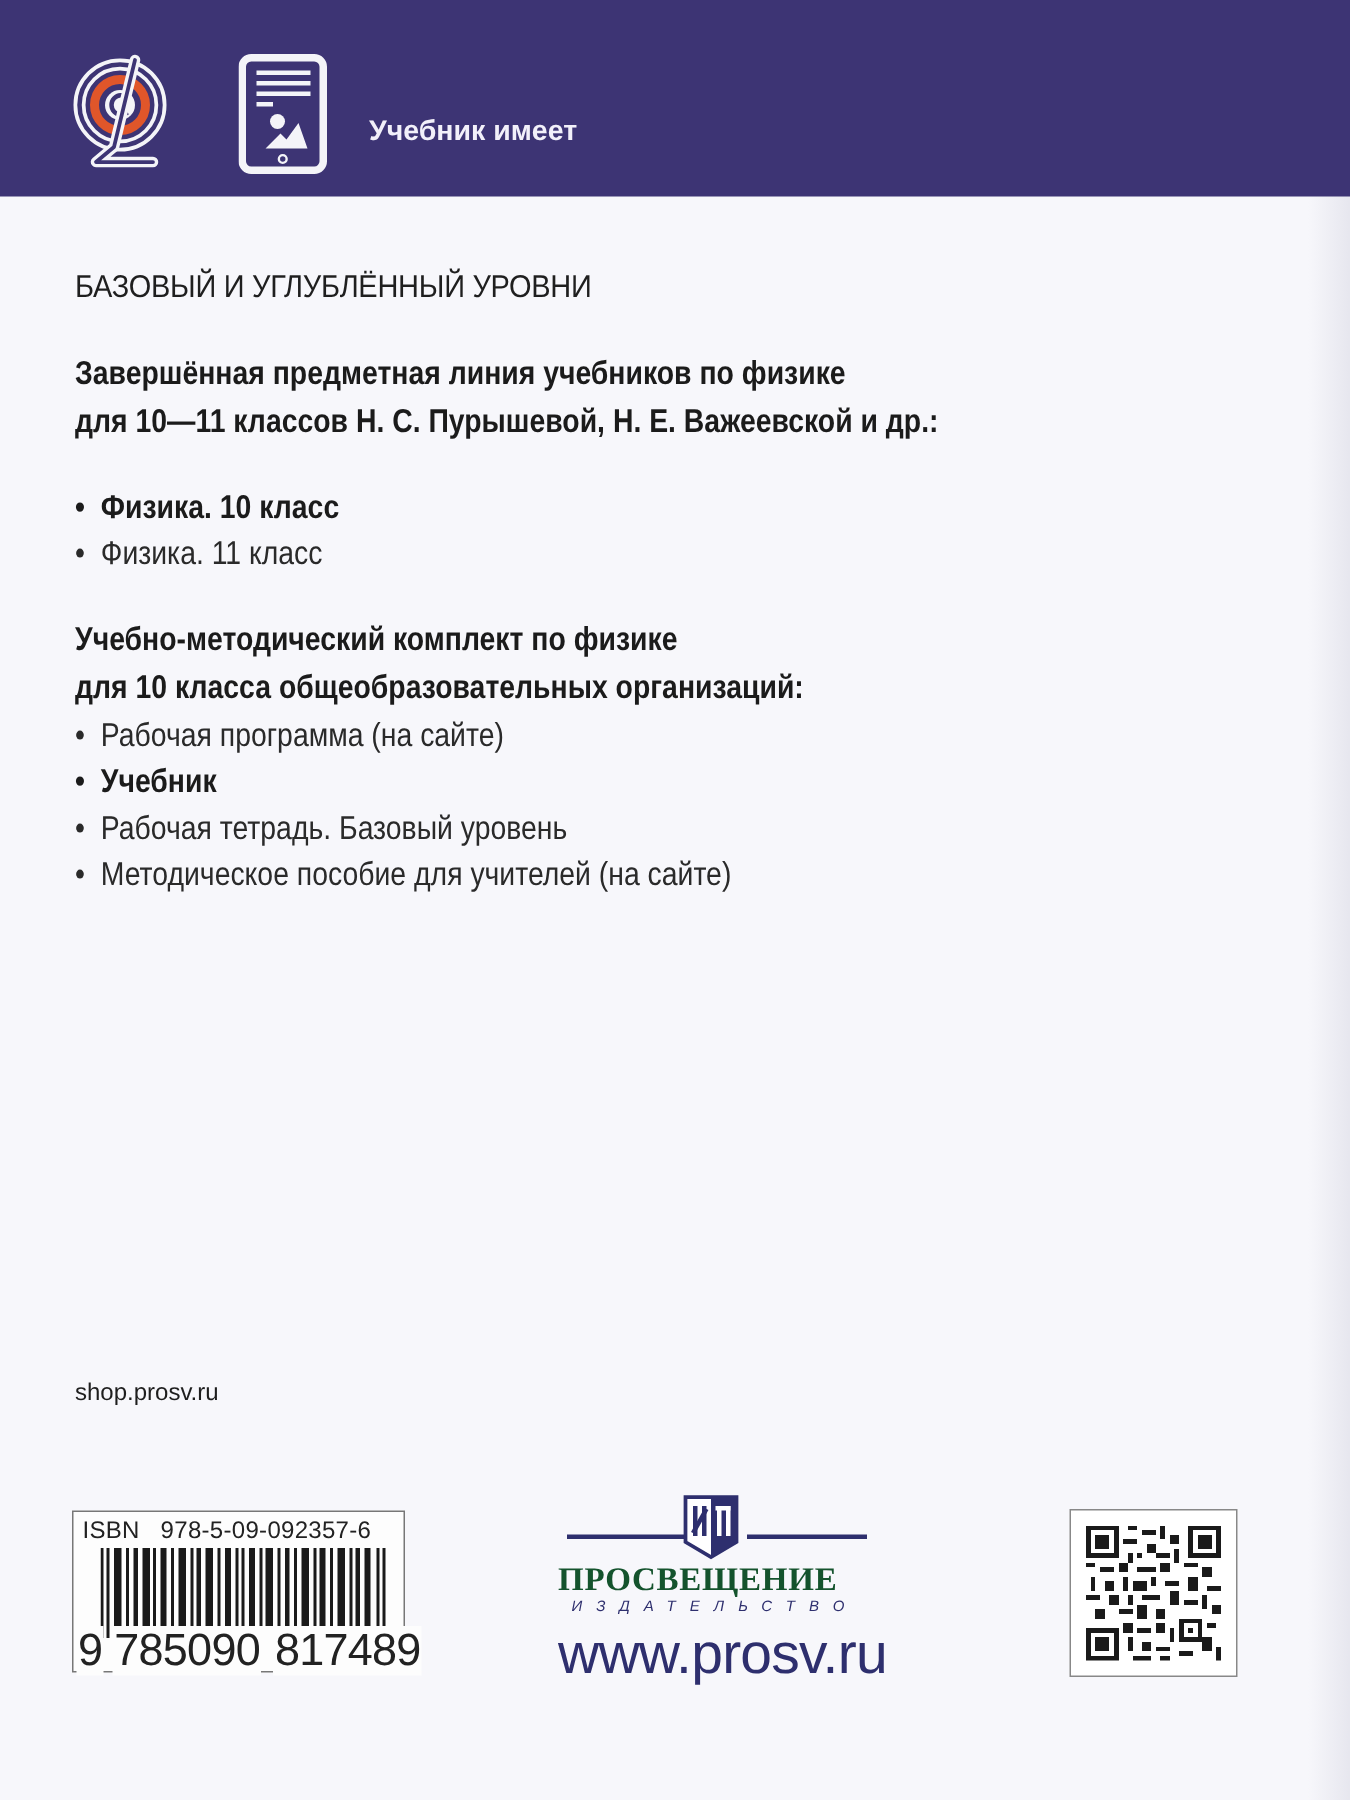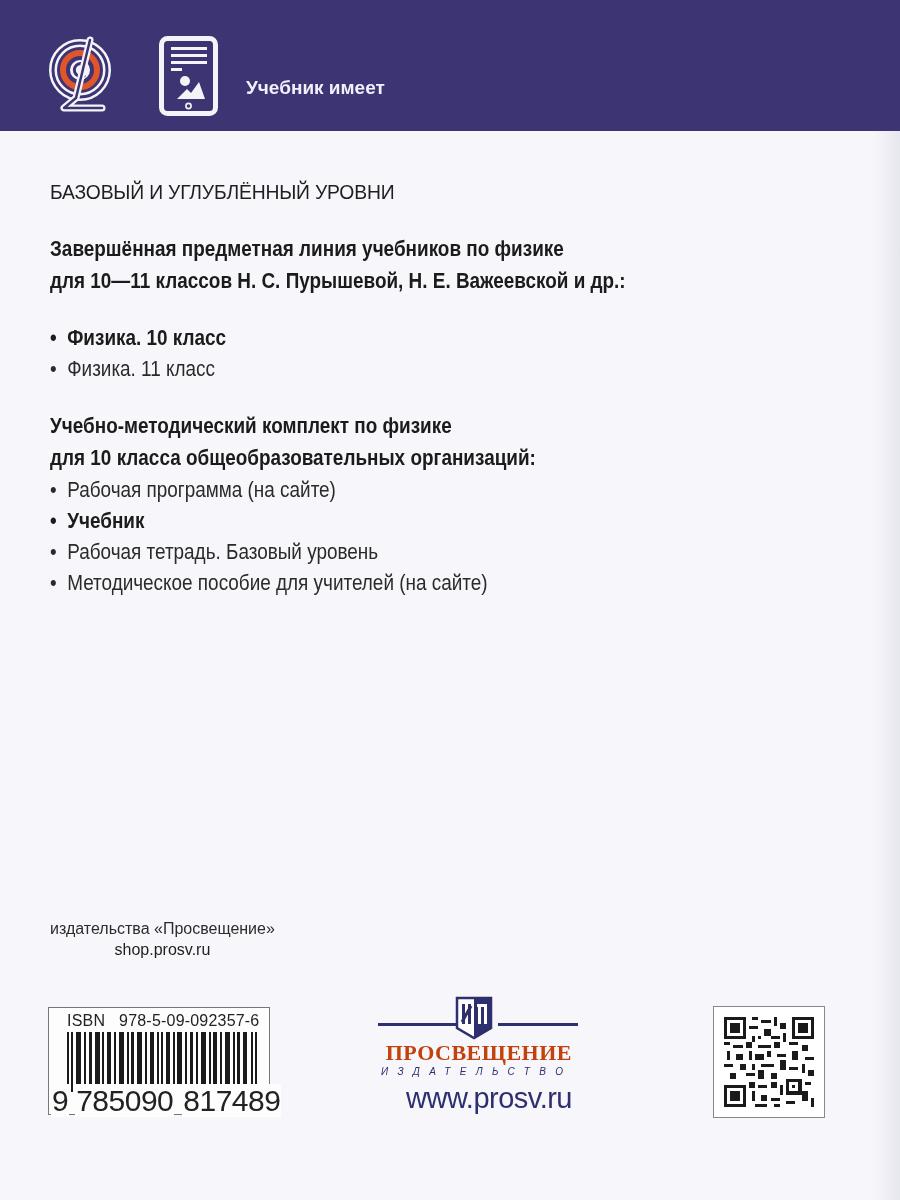--- a/index.html
+++ b/index.html
@@ -51,45 +51,45 @@
       position:absolute; left:50px; top:918px;
       font-size:16px; line-height:21px; color:#2c2c2c;
     }
     .shop .url { font-weight:normal; color:#1e1e1e;text-align:center; }
 
     .isbn-box {
       position:absolute; left:48px; top:1007px; width:220px; height:106px;
       border:1px solid #777; background:#fdfdfd;
     }
     .isbn-label {
-      position:absolute; left:18px; top:4px; font-size:16px; color:#222; white-space:nowrap;
+      position:absolute; left:6px; top:4px; font-size:16px; color:#222; white-space:nowrap;
       letter-spacing:0.2px;
     }
     .barcode { position:absolute; left:18px; top:24px; width:195px; height:60px; }
     .isbn-digits {
       position:absolute; left:2px; top:76px; font-size:30px; color:#222; white-space:nowrap;
       letter-spacing:-0.5px; background:transparent;
     }
     .isbn-digits span { background:#fdfdfd; padding:0 1px; }
 
     .publisher { position:absolute; left:372px; top:996px; width:200px; height:130px; }
     .pub-emblem { position:absolute; left:82px; top:0px; width:40px; height:44px; }
     .pub-line { position:absolute; top:27px; height:3px; background:#2e2f6e; width:80px; }
     .pub-name {
-      position:absolute; left:0; top:44px; width:200px; text-align:right;
+      position:absolute; left:0; top:44px; width:200px; text-align:left;
       font-family:"Liberation Serif", serif; font-weight:bold; font-size:22px;
-      color:#c2410c; letter-spacing:0.5px;
+      color:#14532d; letter-spacing:0.5px;
     }
     .pub-sub {
       position:absolute; left:0; top:70px; width:200px; text-align:center;
       font-size:10px; letter-spacing:9.4px; color:#2e2f6e; padding-left:9px; box-sizing:border-box;font-style:italic;
     }
     .pub-url {
       position:absolute; left:0; top:86px; width:200px; text-align:right;
-      font-size:29px; color:#2e2f6e; letter-spacing:-0.5px;
+      font-size:38px; color:#2e2f6e; letter-spacing:-0.5px;
     }
     .qr-box {
       position:absolute; left:713px; top:1006px; width:110px; height:110px;
       border:1px solid #888; background:#fff;
     }
     .qr { position:absolute; left:10px; top:10px; width:90px; height:90px; }
   </style>
 </head>
 <body>
 
@@ -141,21 +141,20 @@
     <div class="heading">Учебно-методический комплект по физике</div>
     <div class="heading">для 10 класса общеобразовательных организаций:</div>
     <div class="line-item"><span class="bullet">•</span><span>Рабочая программа (на сайте)</span></div>
     <div class="line-item bold"><span class="bullet">•</span><span>Учебник</span></div>
     <div class="line-item"><span class="bullet">•</span><span>Рабочая тетрадь. Базовый уровень</span></div>
     <div class="line-item"><span class="bullet">•</span><span>Методическое пособие для учителей (на сайте)</span></div>
   </div>
 </div>
 
 <div class="shop">
-  <div>издательства «Просвещение»</div>
   <div class="url">shop.prosv.ru</div>
 </div>
 
 <div class="isbn-box">
   <div class="isbn-label" style="white-space:pre;">ISBN   978-5-09-092357-6</div>
   <svg class="barcode" viewBox="0 0 195 60" preserveAspectRatio="none">
     <g fill="#1a1a1a">
       <rect x="0" y="0" width="2" height="60"></rect>
         <rect x="4" y="0" width="2" height="60"></rect>
       <rect x="9" y="0" width="5" height="52"></rect>

